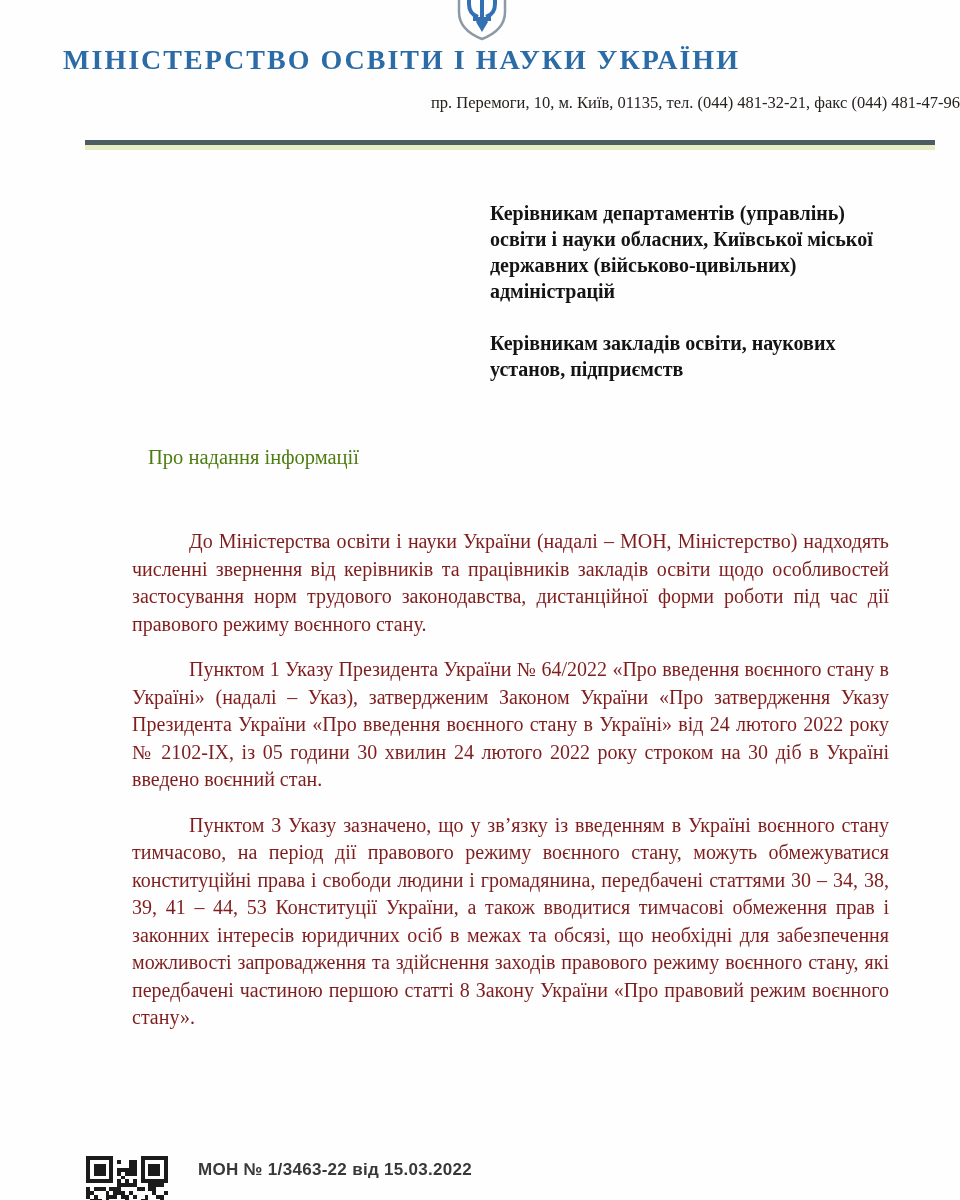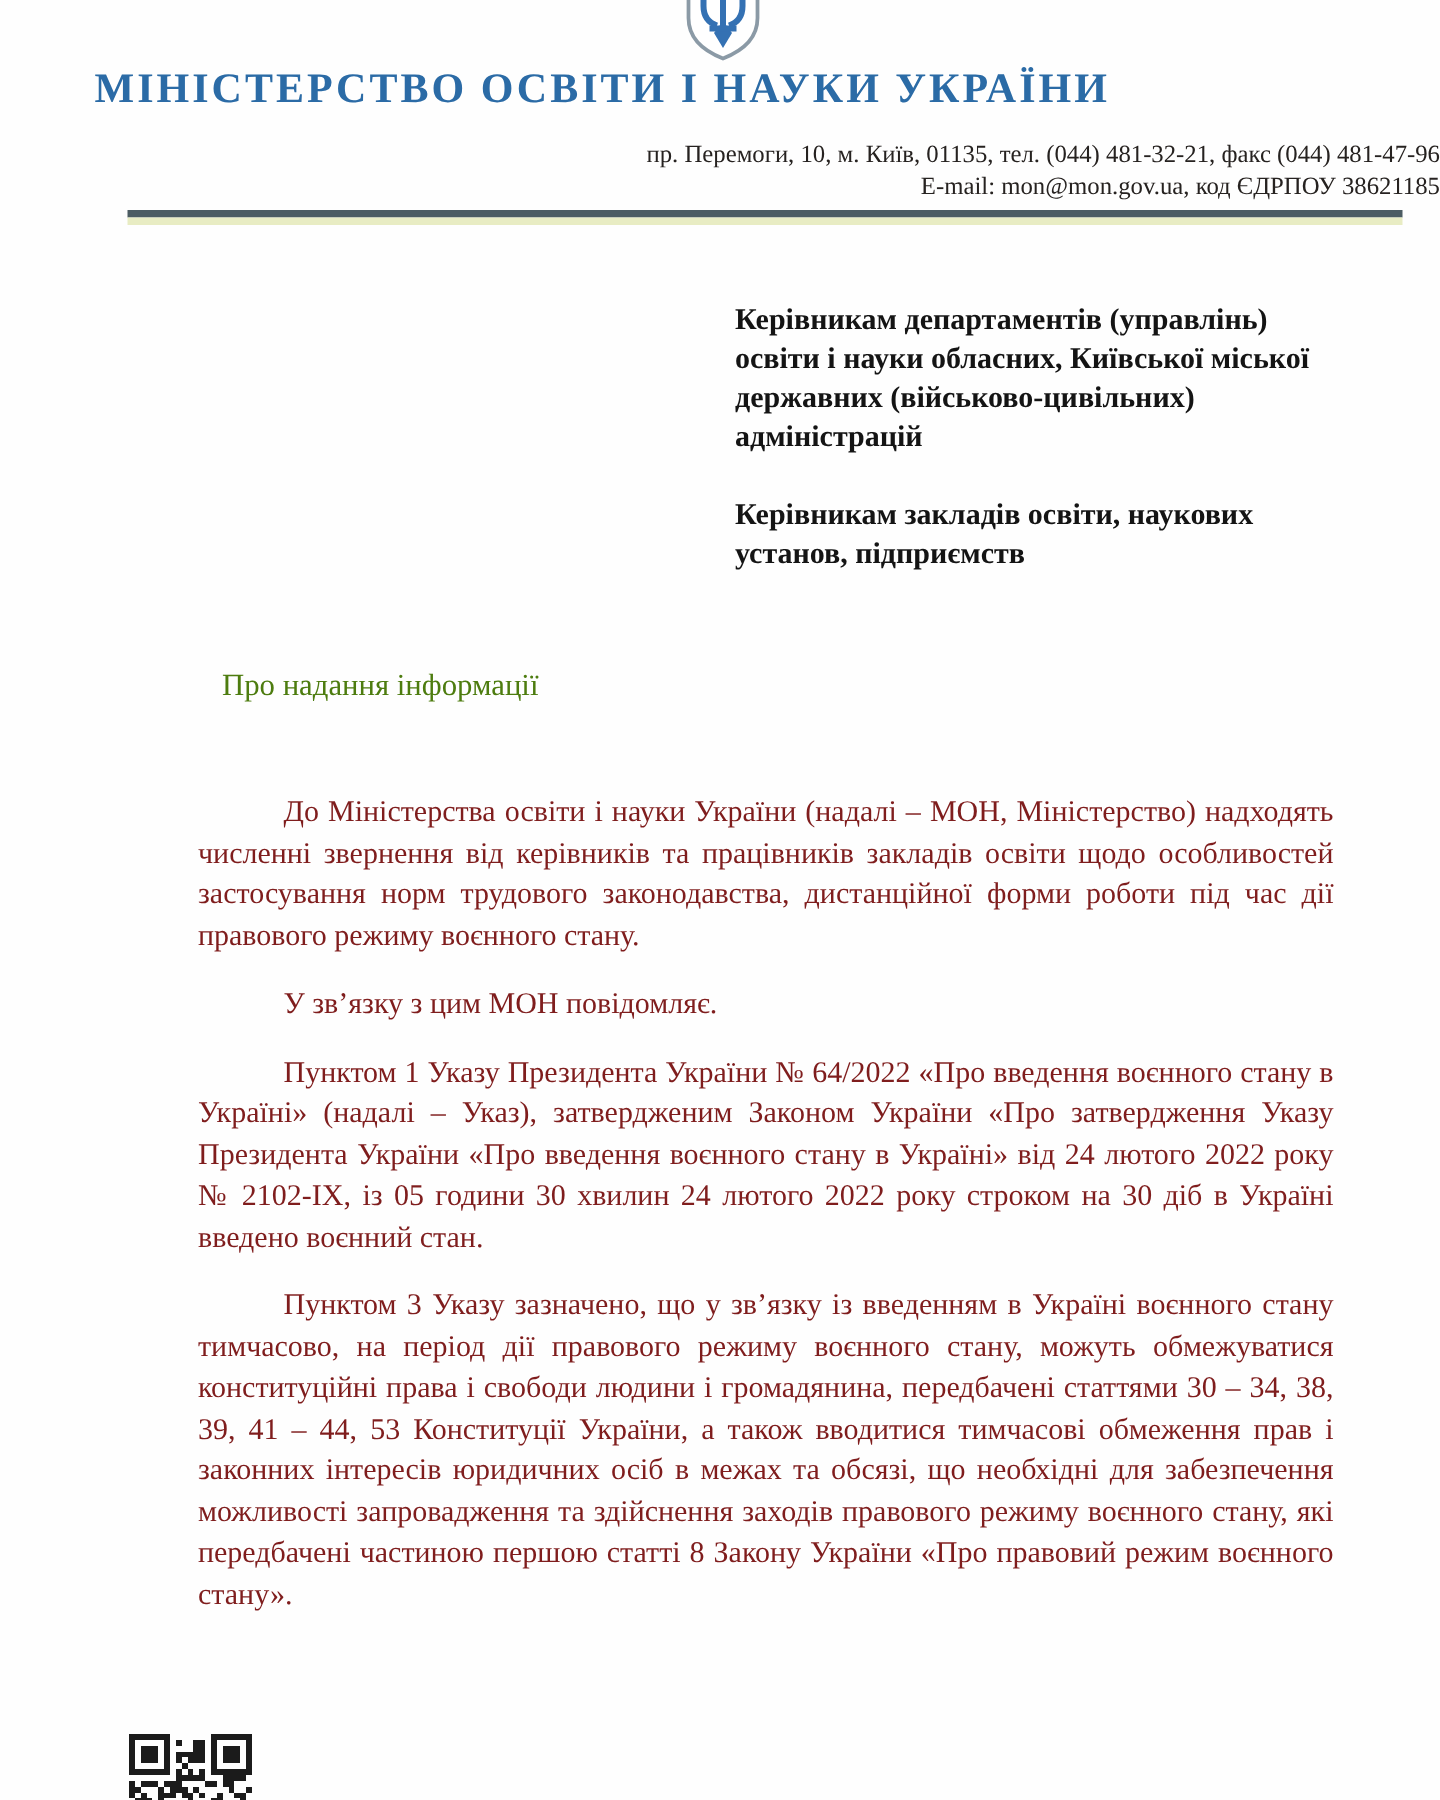--- a/index.html
+++ b/index.html
@@ -82,38 +82,36 @@
         <path d="M30,40 L36,48 L30,58 L24,48 Z"></path>
         <rect x="21" y="43" width="18" height="4"></rect>
       </g>
     </svg>
   </div>
 
   <div class="ministry-name">МІНІСТЕРСТВО ОСВІТИ І НАУКИ УКРАЇНИ</div>
 
   <div class="address">
     <div>пр. Перемоги, 10, м. Київ, 01135, тел. (044) 481-32-21, факс (044) 481-47-96</div>
-    <div>E-mail: mon@mon.gov.ua, код ЄДРПОУ 38621185</div>
   </div>
 
   <div class="rule">
     <div class="rule-dark"></div>
     <div class="rule-yellow"></div>
   </div>
 
   <div class="recipients">
     <p>Керівникам департаментів (управлінь) освіти і науки обласних, Київської міської державних (військово-цивільних) адміністрацій</p>
     <p>Керівникам закладів освіти, наукових установ, підприємств</p>
   </div>
 
   <div class="subject">Про надання інформації</div>
 
   <div class="body-text">
     <p>До Міністерства освіти і науки України (надалі – МОН, Міністерство) надходять численні звернення від керівників та працівників закладів освіти щодо особливостей застосування норм трудового законодавства, дистанційної форми роботи під час дії правового режиму воєнного стану.</p>
-    <p>У зв’язку з цим МОН повідомляє.</p>
     <p>Пунктом 1 Указу Президента України № 64/2022 «Про введення воєнного стану в Україні» (надалі – Указ), затвердженим Законом України «Про затвердження Указу Президента України «Про введення воєнного стану в Україні» від 24 лютого 2022 року № 2102-IX, із 05 години 30 хвилин 24 лютого 2022 року строком на 30 діб в Україні введено воєнний стан.</p>
     <p>Пунктом 3 Указу зазначено, що у зв’язку із введенням в Україні воєнного стану тимчасово, на період дії правового режиму воєнного стану, можуть обмежуватися конституційні права і свободи людини і громадянина, передбачені статтями 30 – 34, 38, 39, 41 – 44, 53 Конституції України, а також вводитися тимчасові обмеження прав і законних інтересів юридичних осіб в межах та обсязі, що необхідні для забезпечення можливості запровадження та здійснення заходів правового режиму воєнного стану, які передбачені частиною першою статті 8 Закону України «Про правовий режим воєнного стану».</p>
   </div>
 
   <div class="qr">
     <svg id="qr-svg" width="82" height="82" viewBox="0 0 21 21" shape-rendering="crispEdges" xmlns="http://www.w3.org/2000/svg">
         <rect x="0" y="0" width="1" height="1" fill="#1b1b1b"></rect>
         <rect x="1" y="0" width="1" height="1" fill="#1b1b1b"></rect>
         <rect x="2" y="0" width="1" height="1" fill="#1b1b1b"></rect>
         <rect x="3" y="0" width="1" height="1" fill="#1b1b1b"></rect>
@@ -330,14 +328,15 @@
         <rect x="5" y="20" width="1" height="1" fill="#1b1b1b"></rect>
         <rect x="6" y="20" width="1" height="1" fill="#1b1b1b"></rect>
         <rect x="8" y="20" width="1" height="1" fill="#1b1b1b"></rect>
         <rect x="9" y="20" width="1" height="1" fill="#1b1b1b"></rect>
         <rect x="10" y="20" width="1" height="1" fill="#1b1b1b"></rect>
         <rect x="13" y="20" width="1" height="1" fill="#1b1b1b"></rect>
         <rect x="14" y="20" width="1" height="1" fill="#1b1b1b"></rect>
         <rect x="19" y="20" width="1" height="1" fill="#1b1b1b"></rect>
       </svg>
   </div>
+  <div class="doc-ref">МОН № 1/3463-22 від 15.03.2022</div>
 
 </div>
 
 </body></html>

